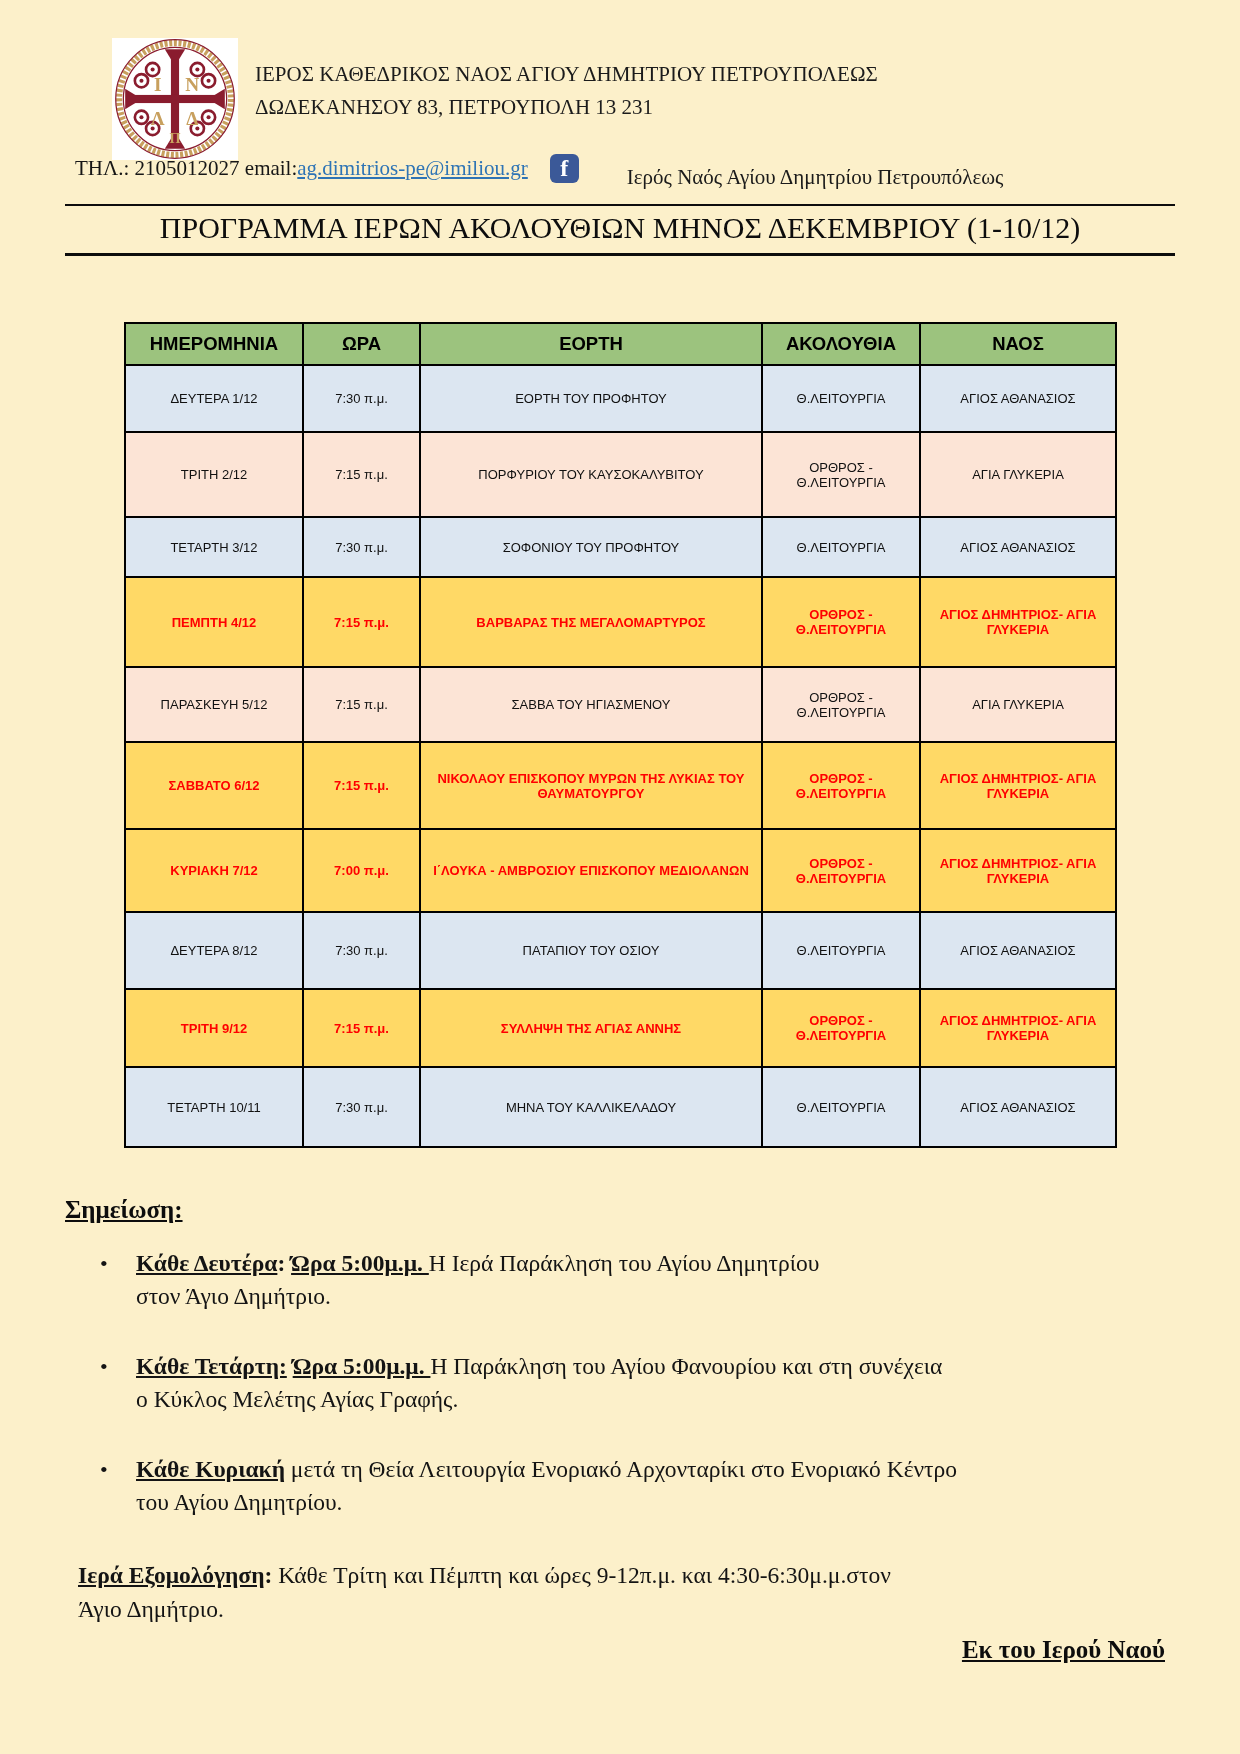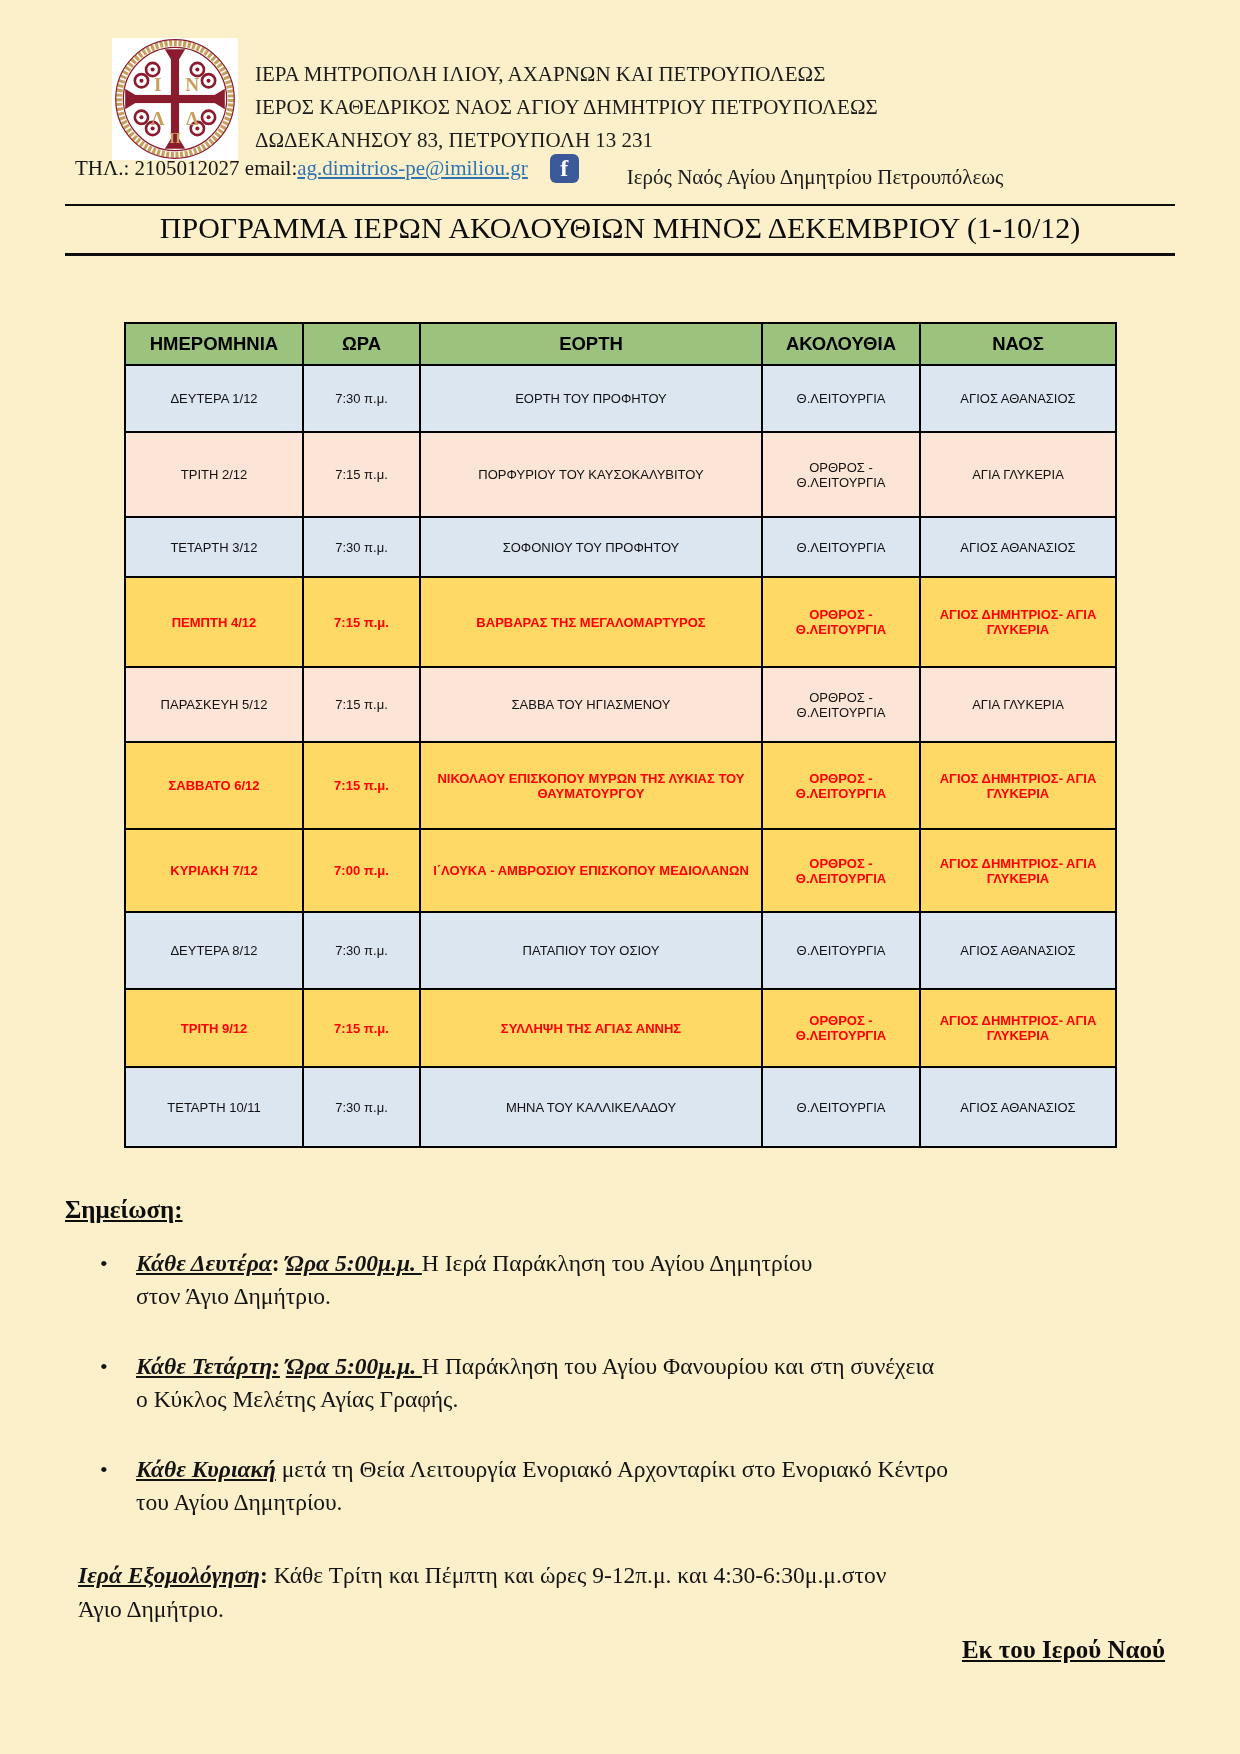--- a/index.html
+++ b/index.html
@@ -56,21 +56,21 @@
   tr.row-pink td{background:var(--row-pink);}
   tr.row-yellow td{background:var(--row-yellow);color:var(--highlight-red);font-weight:bold;}
   
   .notes-heading{
     position:absolute;left:65px;top:1196px;font-size:25px;font-weight:bold;
     text-decoration:underline;color:#0d0d0d;
   }
   .notes-list{position:absolute;left:100px;top:1247px;width:1075px;font-size:23.5px;line-height:33px;color:#141414;}
   .note-bullet{display:flex;margin-bottom:37px;}
   .bullet-dot{width:36px;flex:0 0 36px;font-size:22px;}
-  .bu{font-weight:bold;text-decoration:underline;font-style:italic;}
+  .bu{font-weight:bold;text-decoration:underline;}
   .bsep{font-weight:bold;}
   .confession{
     position:absolute;left:78px;top:1558px;width:1105px;
     font-size:23.5px;line-height:34px;color:#141414;
   }
   .signoff{
     position:absolute;right:75px;top:1636px;font-size:25px;font-weight:bold;
     text-decoration:underline;color:#0d0d0d;
   }
 </style>
@@ -117,21 +117,20 @@
         <text x="43" y="52" text-anchor="middle">Ι</text>
         <text x="77" y="52" text-anchor="middle">Ν</text>
         <text x="43" y="86" text-anchor="middle">Λ</text>
         <text x="77" y="86" text-anchor="middle">Δ</text>
         <text x="60" y="103" text-anchor="middle" font-size="14">Π</text>
       </g>
     </svg>
   </div>
 
   <div class="org-text">
-    <div>ΙΕΡΑ ΜΗΤΡΟΠΟΛΗ ΙΛΙΟΥ, ΑΧΑΡΝΩΝ ΚΑΙ ΠΕΤΡΟΥΠΟΛΕΩΣ</div>
     <div>ΙΕΡΟΣ ΚΑΘΕΔΡΙΚΟΣ ΝΑΟΣ ΑΓΙΟΥ ΔΗΜΗΤΡΙΟΥ ΠΕΤΡΟΥΠΟΛΕΩΣ</div>
     <div>ΔΩΔΕΚΑΝΗΣΟΥ 83, ΠΕΤΡΟΥΠΟΛΗ 13 231</div>
   </div>
 
   <div class="contact-row">
     <span>ΤΗΛ.: 2105012027 email: </span>
     <a>ag.dimitrios-pe@imiliou.gr</a>
     <span class="fb-icon">f</span>
     <span class="fb-name">Ιερός Ναός Αγίου Δημητρίου Πετρουπόλεως</span>
   </div>

